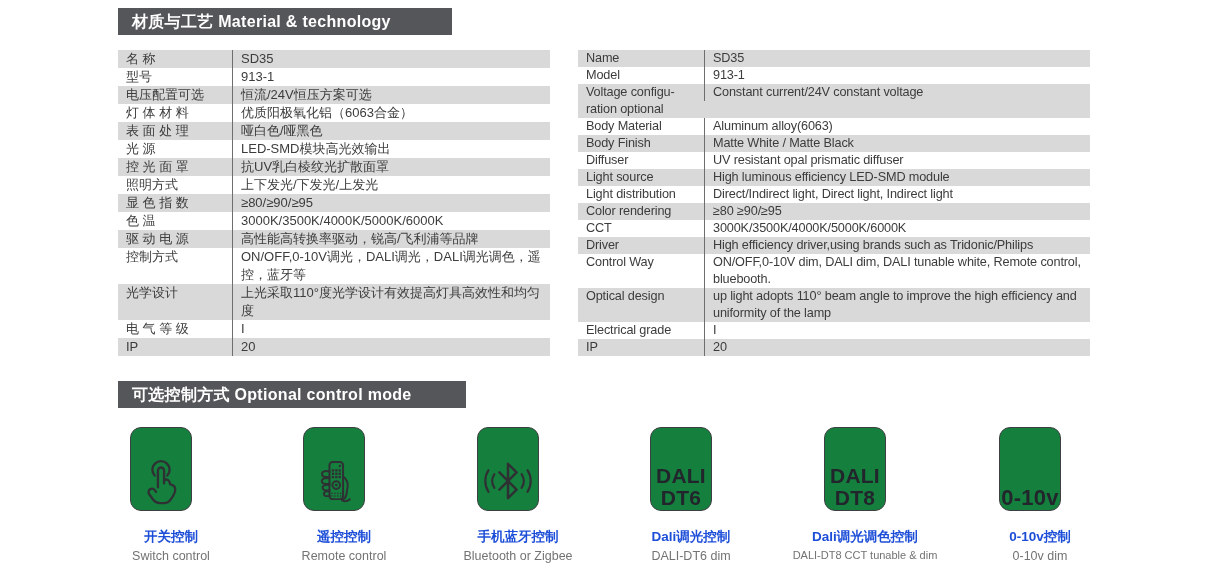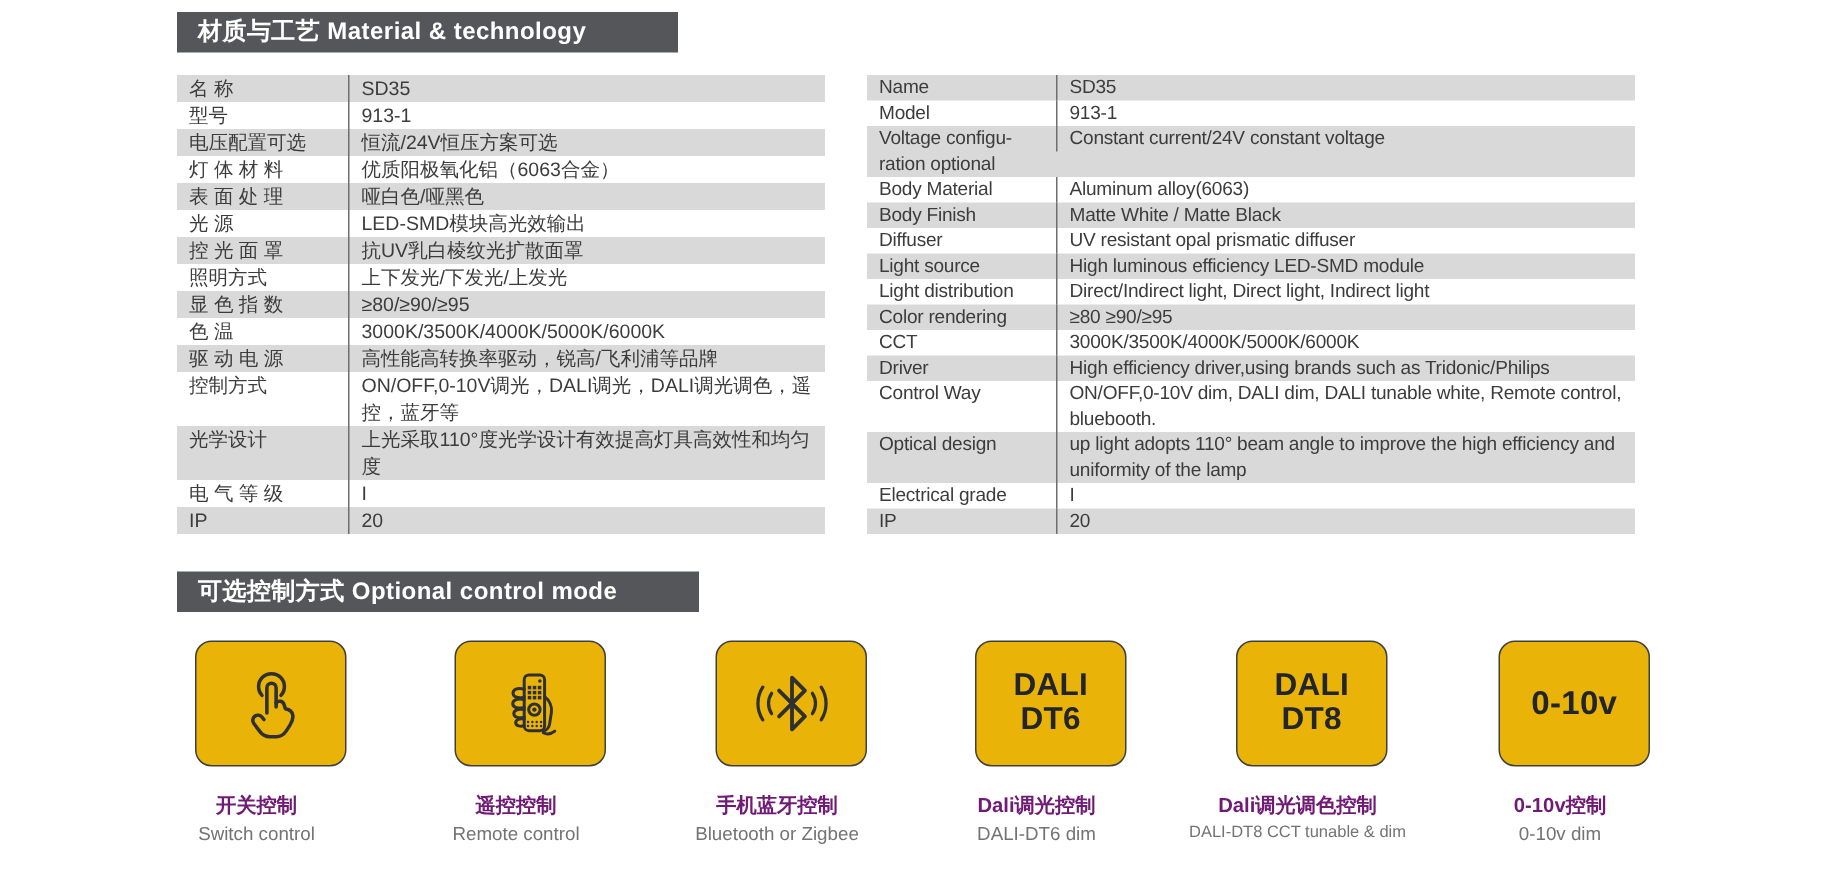--- a/index.html
+++ b/index.html
@@ -23,29 +23,29 @@
   .row{display:flex;align-items:flex-start;}
   .row:nth-child(odd){background:var(--row-stripe);}
   .zh .row{line-height:18px;}
   .en .row{line-height:17px;}
   .lbl{flex:0 0 auto;padding:0 4px 0 8px;}
   .zh .lbl{width:114px;}
   .en .lbl{width:126px;}
   .val{flex:1 1 auto;border-left:1.5px solid var(--divider);padding:0 4px 0 8px;}
   .val.nowrap{white-space:nowrap;}
 
-  .mode-box{position:absolute;top:427px;width:101px;height:84px;border:1.6px solid var(--icon-border);
-    border-radius:11px;background:#eab308;display:flex;align-items:center;justify-content:center;
+  .mode-box{position:absolute;top:427px;width:62px;height:84px;border:1.6px solid var(--icon-border);
+    border-radius:11px;background:#15803d;display:flex;align-items:center;justify-content:flex-end;
     flex-direction:column;}
   .mode-box svg{display:block;}
   .badge{font-weight:800;color:var(--dali-text);font-size:21px;line-height:1.08;
     text-align:center;letter-spacing:.2px;}
   .badge.small{font-size:22px;}
   .caption-zh{position:absolute;top:528px;width:200px;text-align:center;font-size:13.5px;
-    font-weight:bold;color:#701a75;}
+    font-weight:bold;color:#1d4ed8;}
   .caption-en{position:absolute;top:549px;width:200px;text-align:center;font-size:12.5px;
     color:#737373;}
   .cap5.caption-en{font-size:11px;}
 </style>
 </head>
 <body>
 
 <div class="page">
 
   <div class="section-bar bar1">材质与工艺 Material &amp; technology</div>

